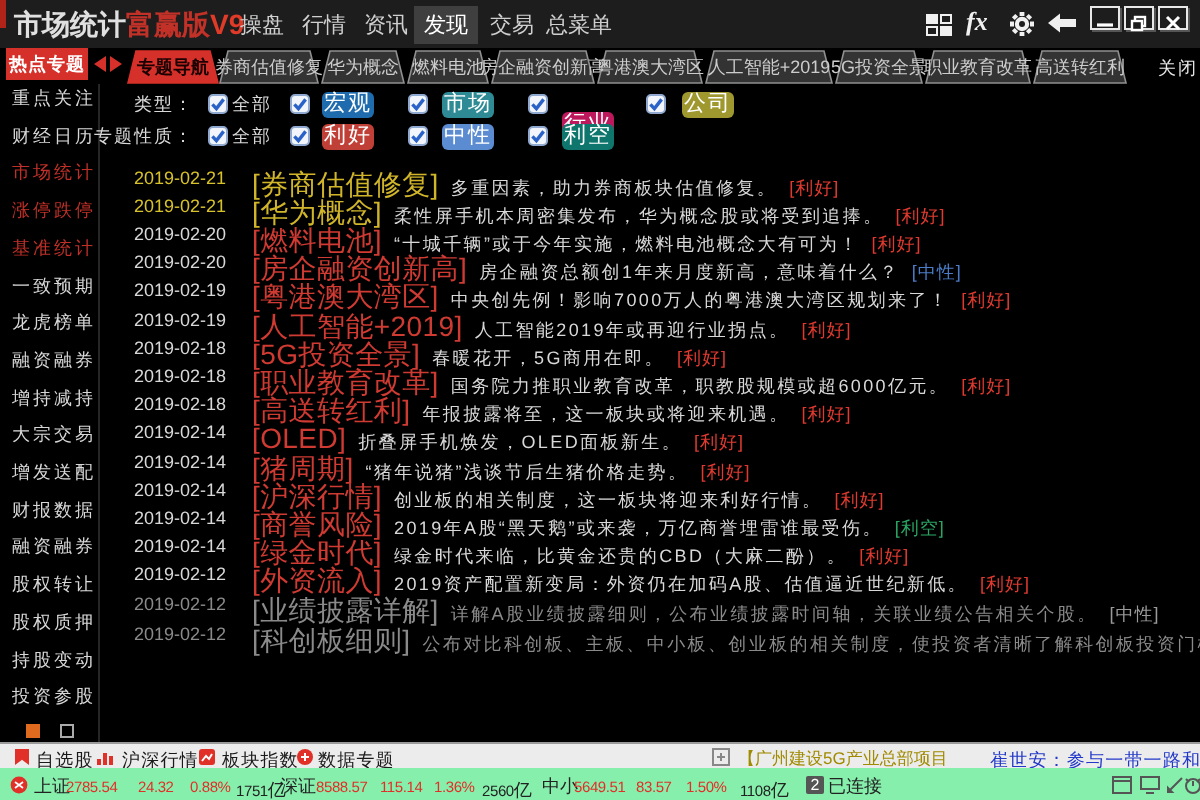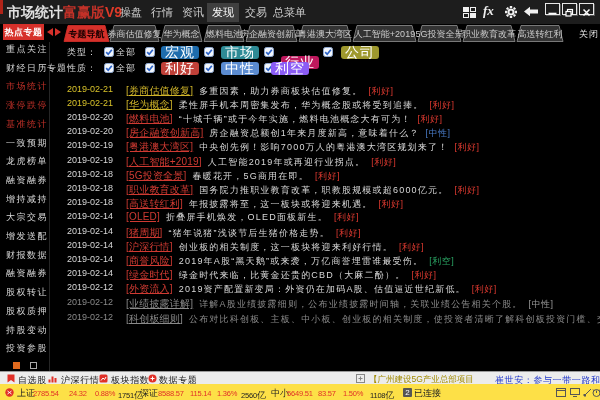--- a/index.html
+++ b/index.html
@@ -18,31 +18,31 @@
 #arrL { left:47px; border-right:6px solid #d6302a; }
 #arrR { left:55px; border-left:6px solid #d6302a; }
 #closebtn { position:absolute; right:1px; top:4px; font-size:9px; color:#e8e8e8; letter-spacing:1px; }
 .si { position:absolute; left:6px; font-size:9px; letter-spacing:1.5px; white-space:nowrap; }
 #vdiv { position:absolute; left:49px; top:42px; width:1px; height:330px; background:#262626; }
 #dot1 { position:absolute; left:13px; top:362px; width:7px; height:7px; background:#e06a1e; }
 #dot2 { position:absolute; left:30px; top:362px; width:7px; height:7px; border:1px solid #aaa; background:#000; }
 .flab { position:absolute; left:0; font-size:9px; color:#d8d8d8; text-align:right; letter-spacing:1px; }
 .fall { position:absolute; left:116px; font-size:9px; color:#d8d8d8; letter-spacing:1px; }
 .cb { position:absolute; }
-.fb { position:absolute; width:38px; height:13px; border-radius:3px; color:#fff; font-size:14px;
+.fb { position:absolute; width:26px; height:13px; border-radius:3px; color:#fff; font-size:11px;
   text-align:center; line-height:13px; letter-spacing:1px; }
 .nr { position:absolute; left:0; width:600px; height:13px; font-size:9px; white-space:nowrap; }
 .nd { position:absolute; left:67px; }
 .ng { position:absolute; left:126px; }
-.nt { font-size:10px; letter-spacing:0.2px;text-decoration:underline; }
+.nt { font-size:14px; letter-spacing:0.2px; }
 .nx { letter-spacing:1.2px; margin-left:6px; }
 .ne { letter-spacing:0.5px; margin-left:6px; }
 #toolbar { position:absolute; left:0; top:371px; width:600px; height:13px; background:#ececec; border-top:1px solid #9a9a9a; }
 .tbi { position:absolute; top:2px; font-size:9px; color:#1a1a1a; letter-spacing:0.6px; white-space:nowrap; }
-#status { position:absolute; left:0; top:384px; width:600px; height:16px; background:#fde047; }
+#status { position:absolute; left:0; top:384px; width:600px; height:16px; background:#86efac; }
 .st { position:absolute; top:3px; font-size:9px; white-space:nowrap; }
 .stn { position:absolute; top:4.5px; font-size:7.5px; white-space:nowrap; letter-spacing:-0.2px; }
 .stb { color:#222; } .str { color:#e03028; }
 </style></head><body>
 <div id="app">
   <div id="tbar">
     <div id="notch"></div>
     <div id="logo"><span style="color:#e0e0e0">市场统计</span><span style="color:#c23128">富赢版</span><span style="color:#e03a28">V9</span></div>
     <span class="mi" style="left:120px">操盘</span>
     <span class="mi" style="left:151px">行情</span>
@@ -165,21 +165,21 @@
     <div class="fb" style="left:161px;top:61.5px;background:#c04038">利好</div>
     <svg class="cb" style="left:204px;top:63px" viewBox="0 0 10 10" width="10" height="10">
       <rect x="0.5" y="0.5" width="9" height="9" rx="2" fill="#f2f6fc" stroke="#8fa8d0" stroke-width="1"></rect>
       <path d="M2.2,5.2 L4.2,7.3 L7.8,2.7" stroke="#2a62c8" stroke-width="1.7" fill="none"></path>
     </svg>
     <div class="fb" style="left:221px;top:61.5px;background:#5b8bd0">中性</div>
     <svg class="cb" style="left:264px;top:63px" viewBox="0 0 10 10" width="10" height="10">
       <rect x="0.5" y="0.5" width="9" height="9" rx="2" fill="#f2f6fc" stroke="#8fa8d0" stroke-width="1"></rect>
       <path d="M2.2,5.2 L4.2,7.3 L7.8,2.7" stroke="#2a62c8" stroke-width="1.7" fill="none"></path>
     </svg>
-    <div class="fb" style="left:271px;top:61.5px;background:#8b5cf6">利空</div>
+    <div class="fb" style="left:281px;top:61.5px;background:#0f766e">利空</div>
 <div class="nr" style="top:83.5px">
       <span class="nd" style="color:#d8c22a">2019-02-21</span>
       <span class="ng"><span class="nt" style="color:#d0b52a">[券商估值修复]</span><span class="nx" style="color:#d8d8d8">多重因素，助力券商板块估值修复。</span><span class="ne" style="color:#e03a30">[利好]</span></span>
     </div>
 <div class="nr" style="top:97.7px">
       <span class="nd" style="color:#d8c22a">2019-02-21</span>
       <span class="ng"><span class="nt" style="color:#d0b52a">[华为概念]</span><span class="nx" style="color:#d8d8d8">柔性屏手机本周密集发布，华为概念股或将受到追捧。</span><span class="ne" style="color:#e03a30">[利好]</span></span>
     </div>
 <div class="nr" style="top:111.9px">
       <span class="nd" style="color:#d8d8d8">2019-02-20</span>

